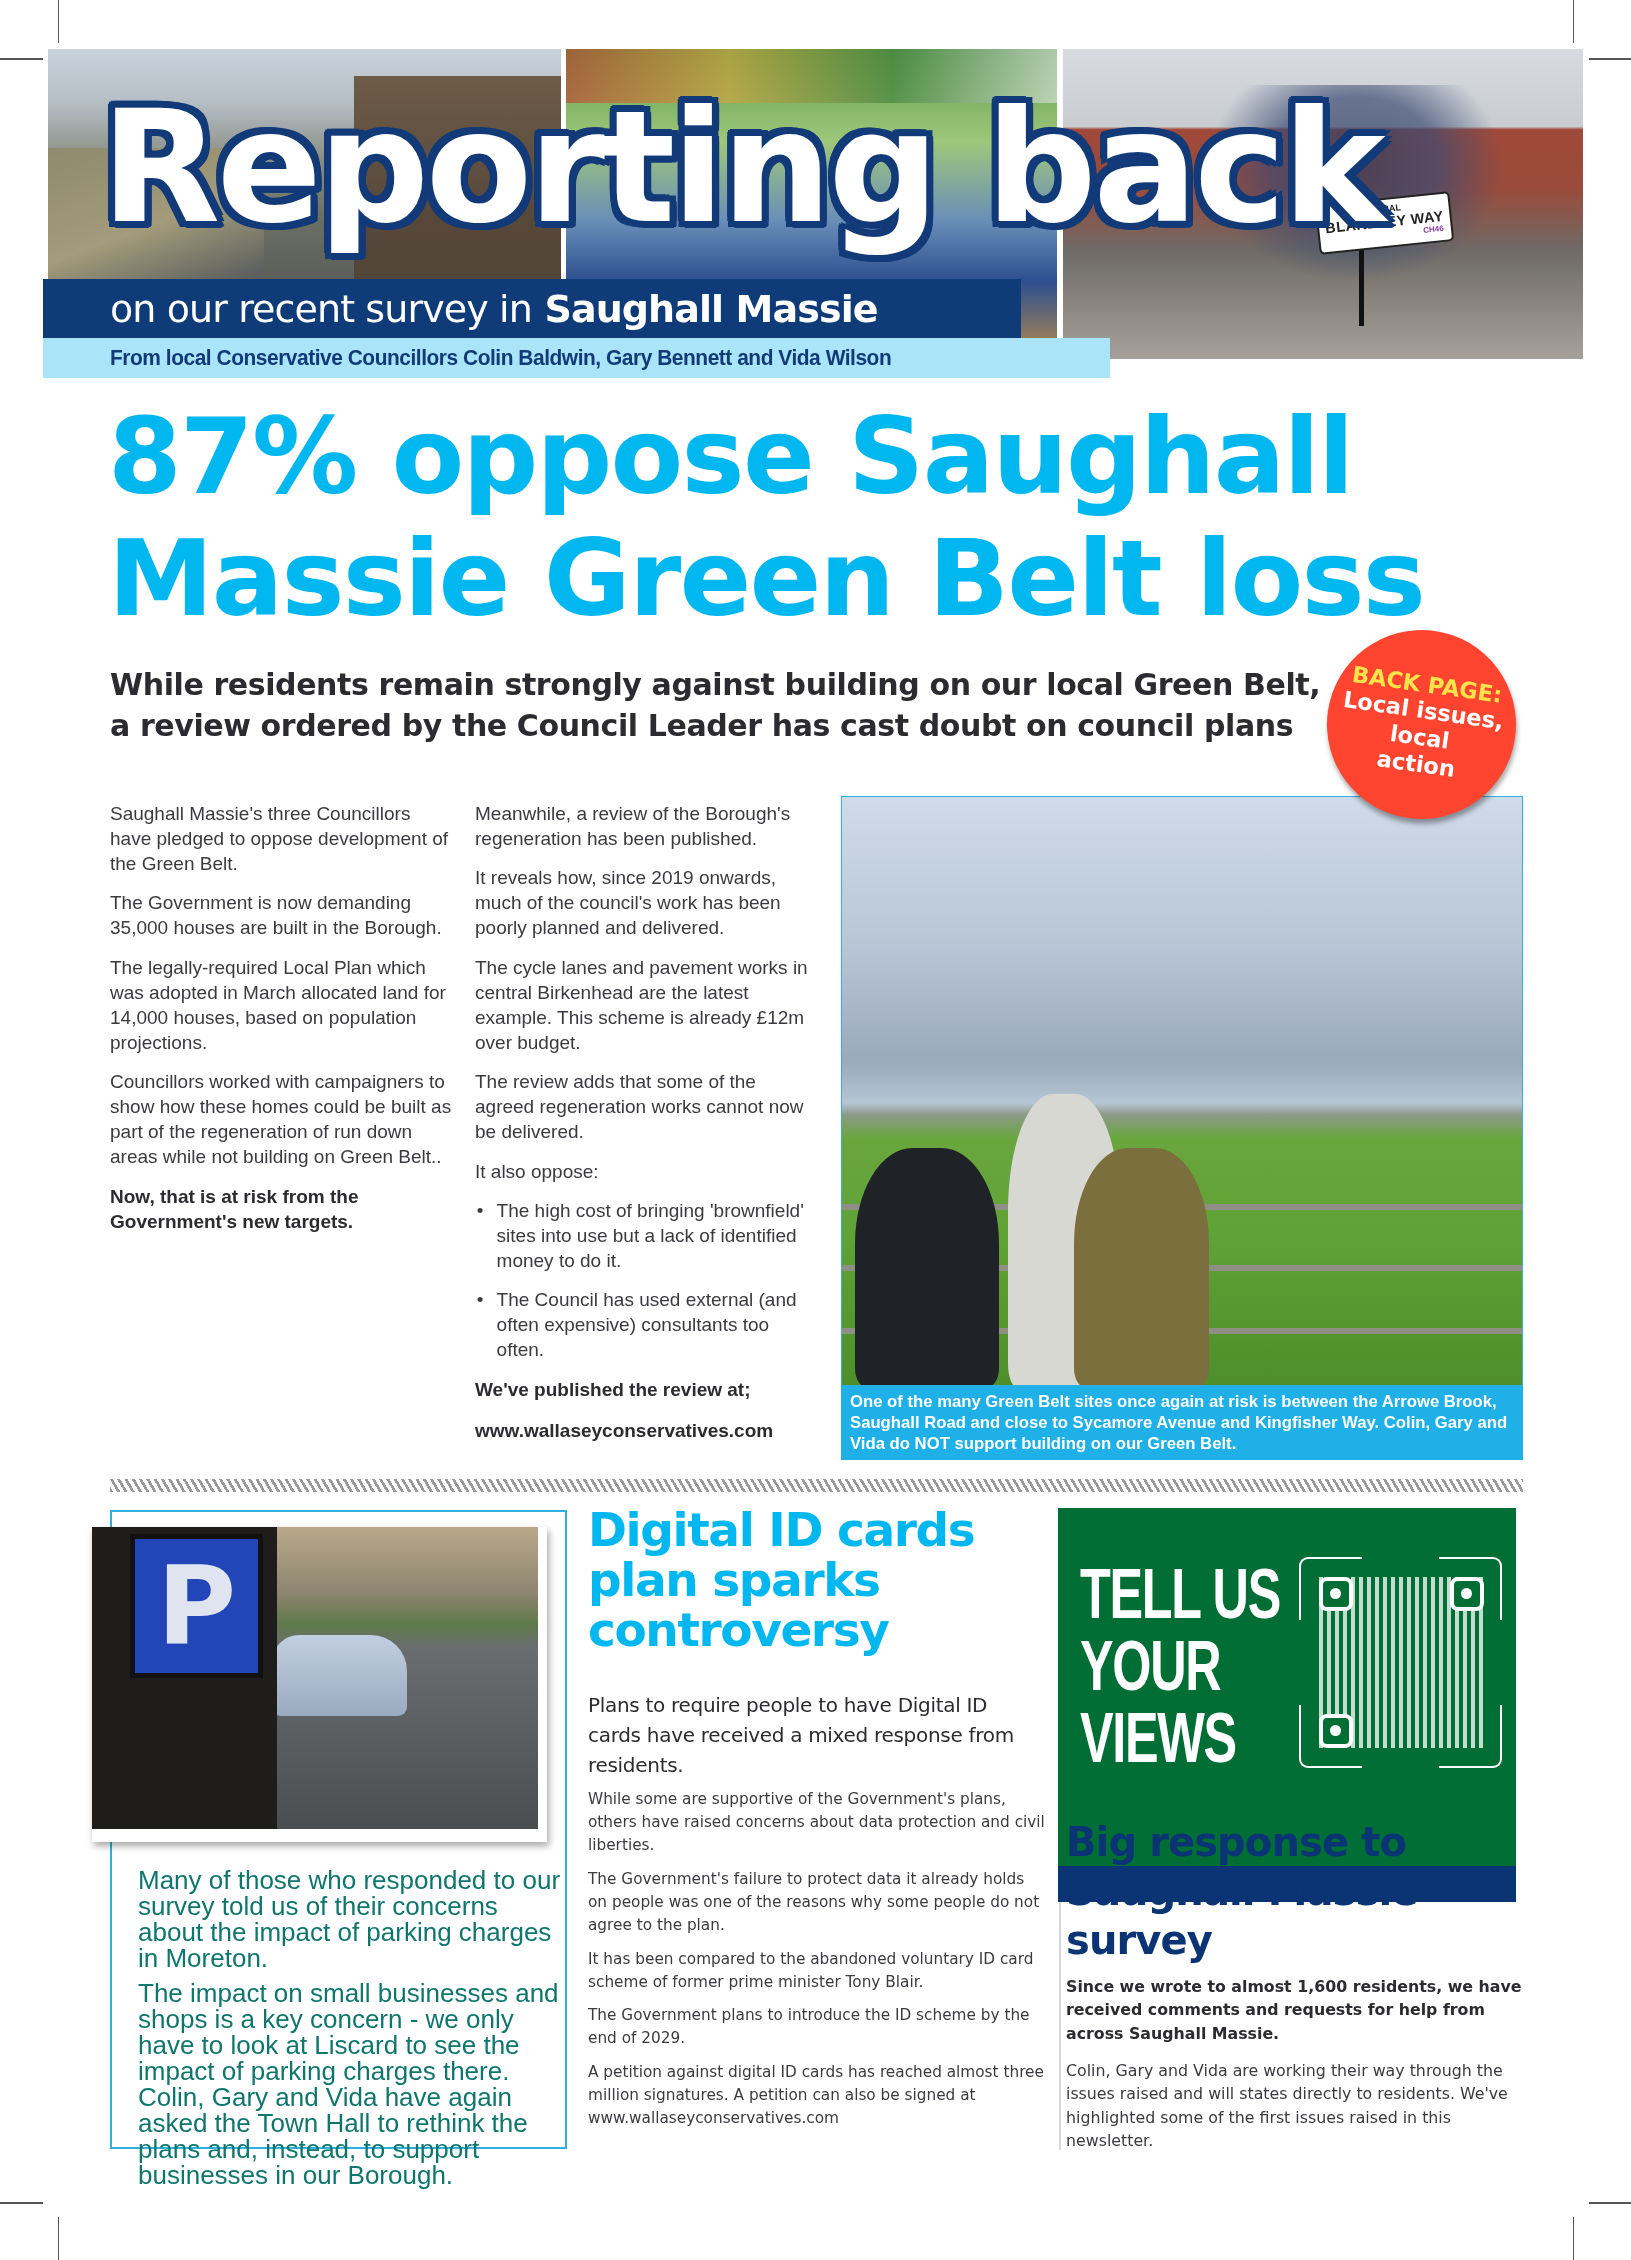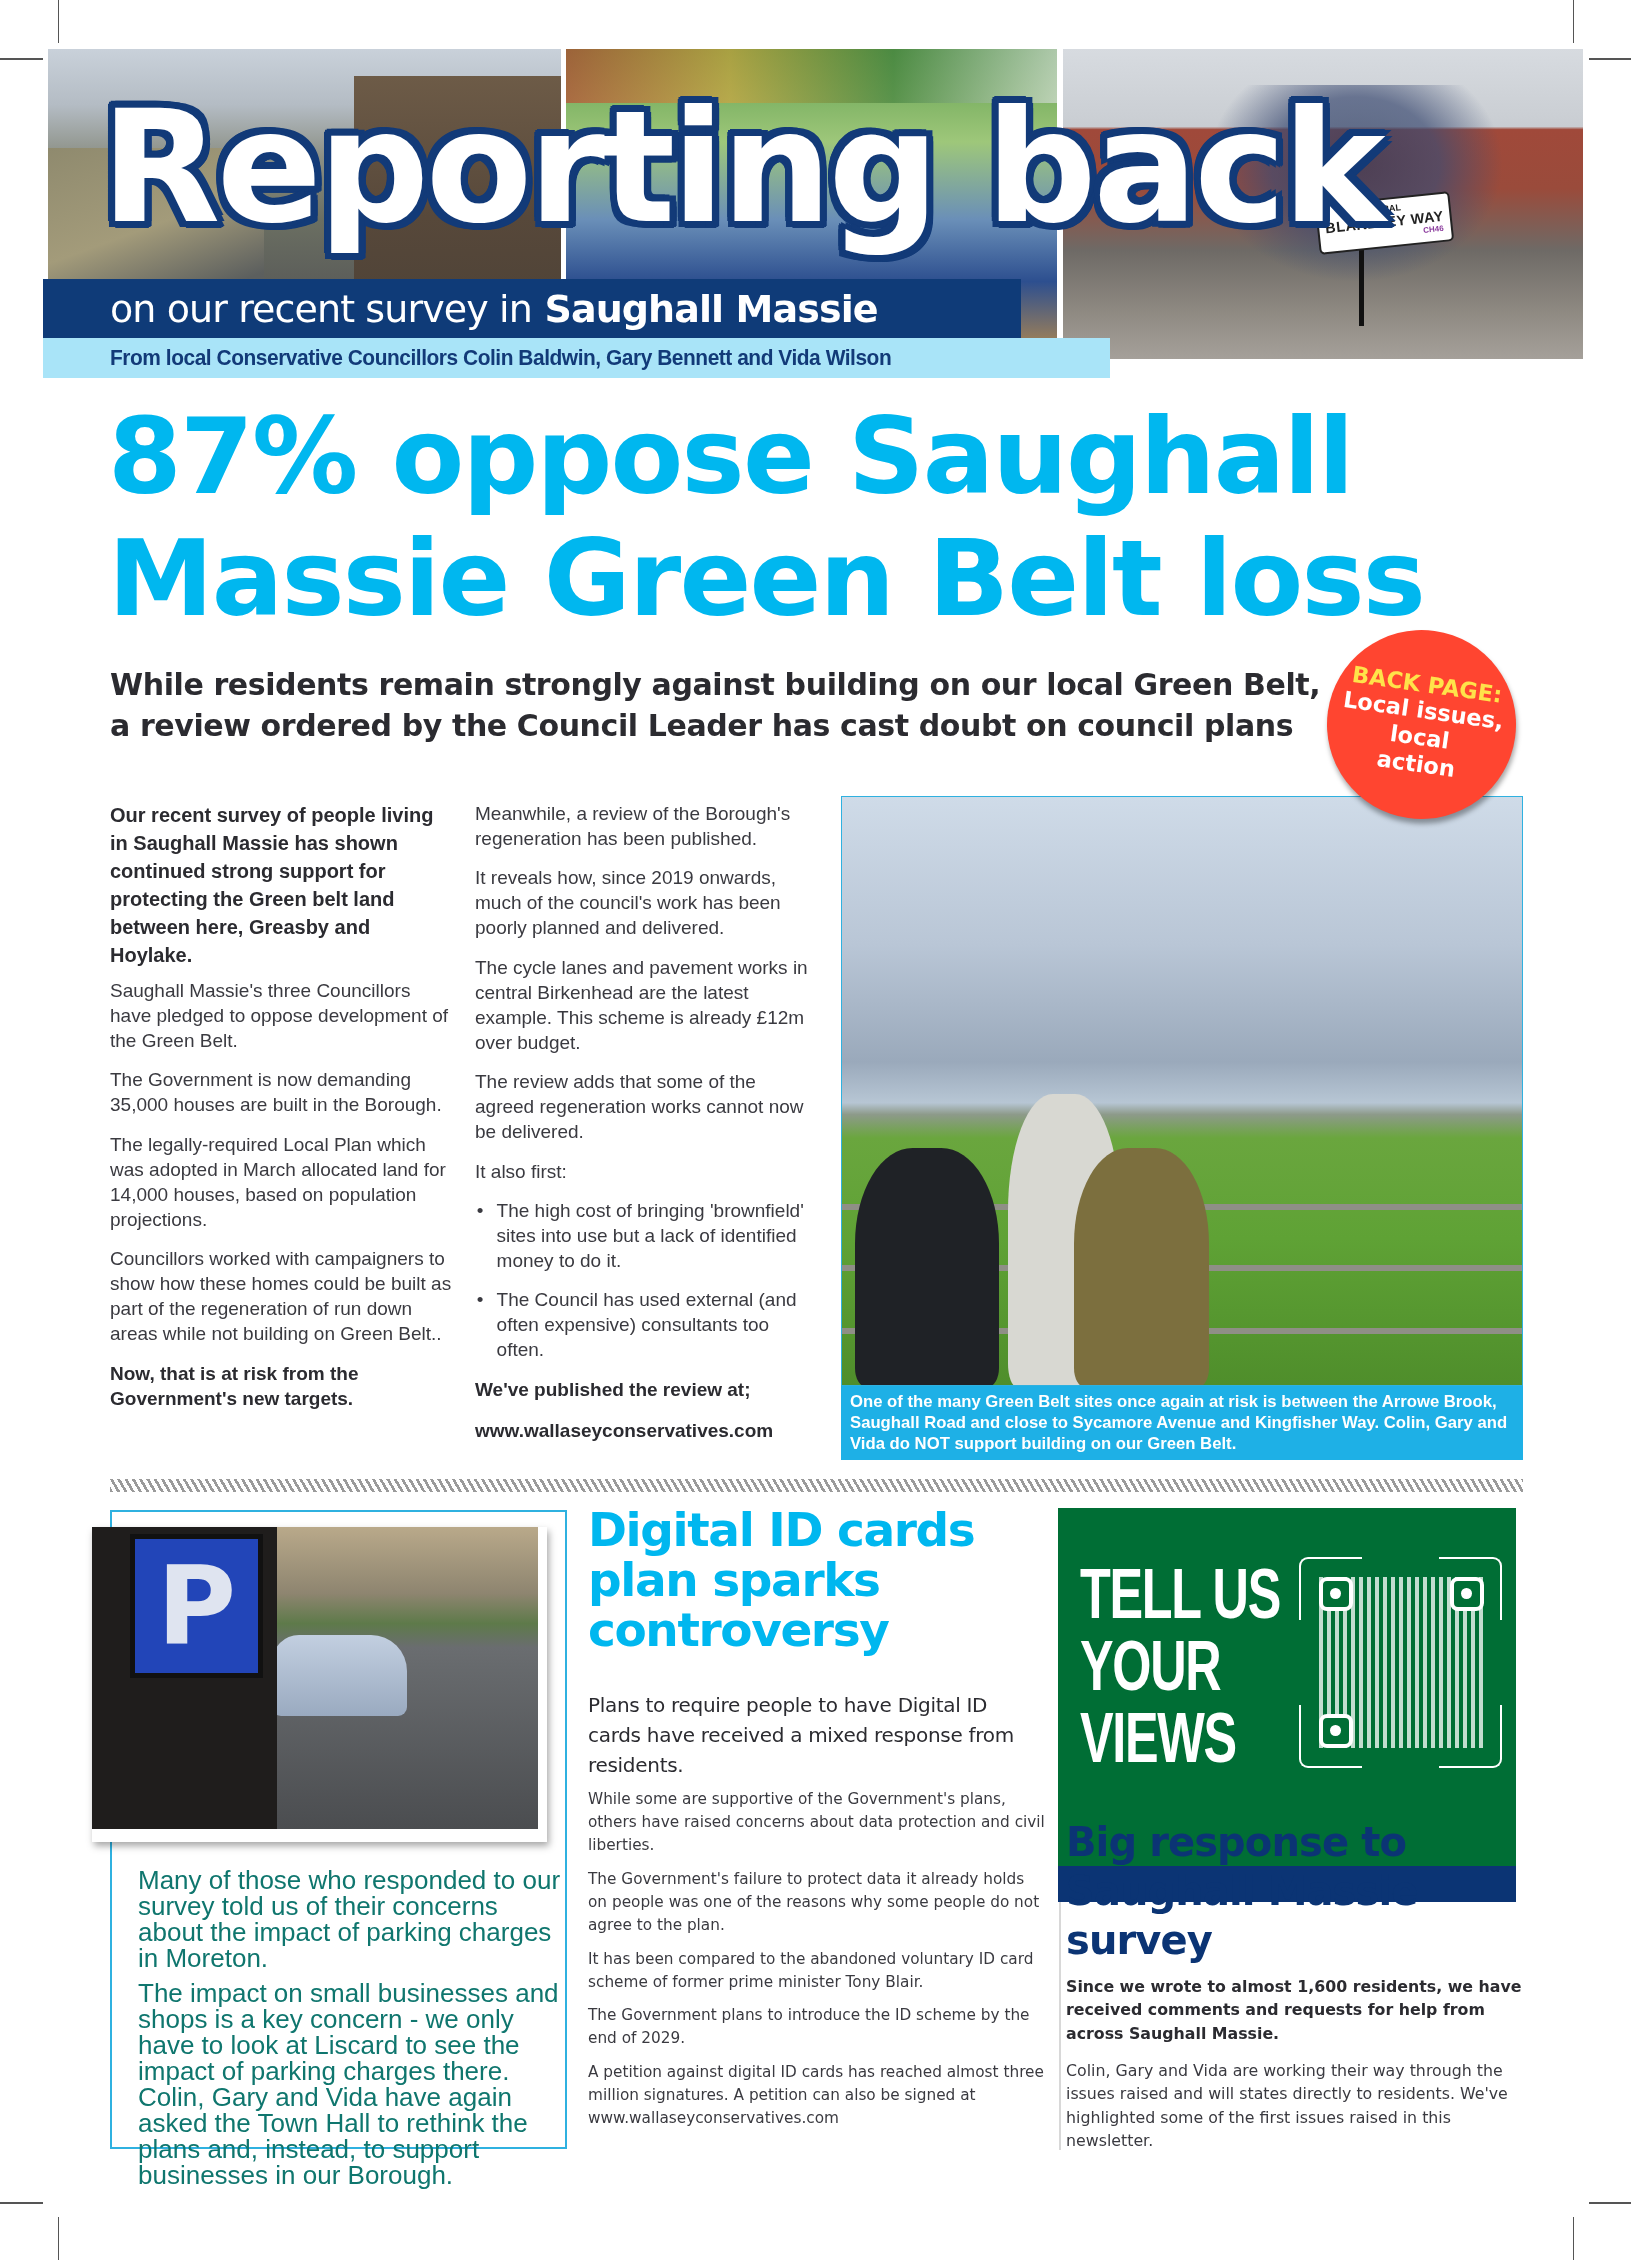--- a/index.html
+++ b/index.html
@@ -173,34 +173,33 @@
 <div class="standfirst">While residents remain strongly against building on our local Green Belt, a review ordered by the Council Leader has cast doubt on council plans</div>
 
 <div class="burst">
   <div class="b1">BACK PAGE:</div>
   <div class="b2">Local issues,</div>
   <div class="b2">local</div>
   <div class="b2">action</div>
 </div>
 
 <div class="col col1">
-  <p class="lead">Our recent survey of people living in Saughall Massie has shown continued strong support for protecting the Green belt land between here, Greasby and Hoylake.</p>
   <p>Saughall Massie's three Councillors have pledged to oppose development of the Green Belt.</p>
   <p>The Government is now demanding 35,000 houses are built in the Borough.</p>
   <p>The legally-required Local Plan which was adopted in March allocated land for 14,000 houses, based on population projections.</p>
   <p>Councillors worked with campaigners to show how these homes could be built as part of the regeneration of run down areas while not building on Green Belt..</p>
   <p class="strong">Now, that is at risk from the Government's new targets.</p>
 </div>
 
 <div class="col col2">
   <p>Meanwhile, a review of the Borough's regeneration has been published.</p>
   <p>It reveals how, since 2019 onwards, much of the council's work has been poorly planned and delivered.</p>
   <p>The cycle lanes and pavement works in central Birkenhead are the latest example. This scheme is already £12m over budget.</p>
   <p>The review adds that some of the agreed regeneration works cannot now be delivered.</p>
-  <p>It also first:</p>
+  <p>It also oppose:</p>
   <ul>
     <li>The high cost of bringing 'brownfield' sites into use but a lack of identified money to do it.</li>
     <li>The Council has used external (and often expensive) consultants too often.</li>
   </ul>
   <p class="strong" style="margin-bottom:16px">We've published the review at;</p>
   <p class="strong">www.wallaseyconservatives.com</p>
 </div>
 
 <div class="feature-photo">
   <div class="gate" style="top:407px;"></div>

